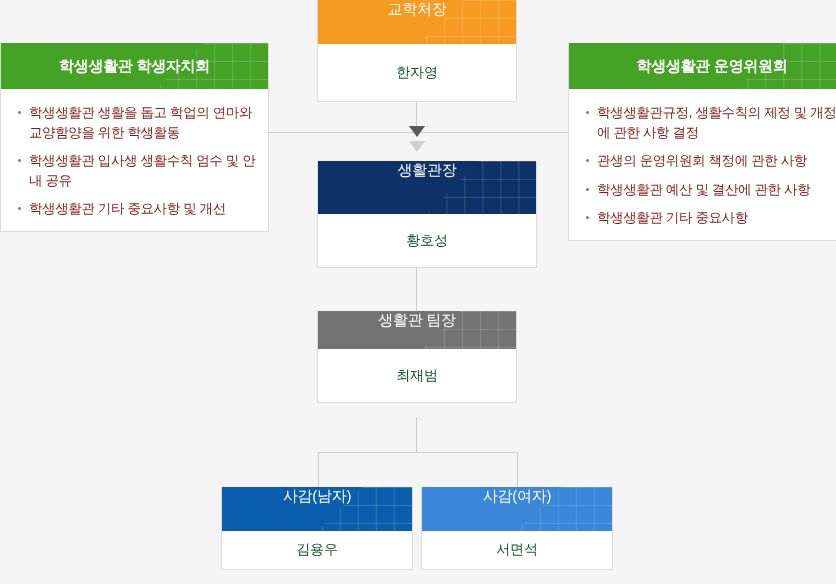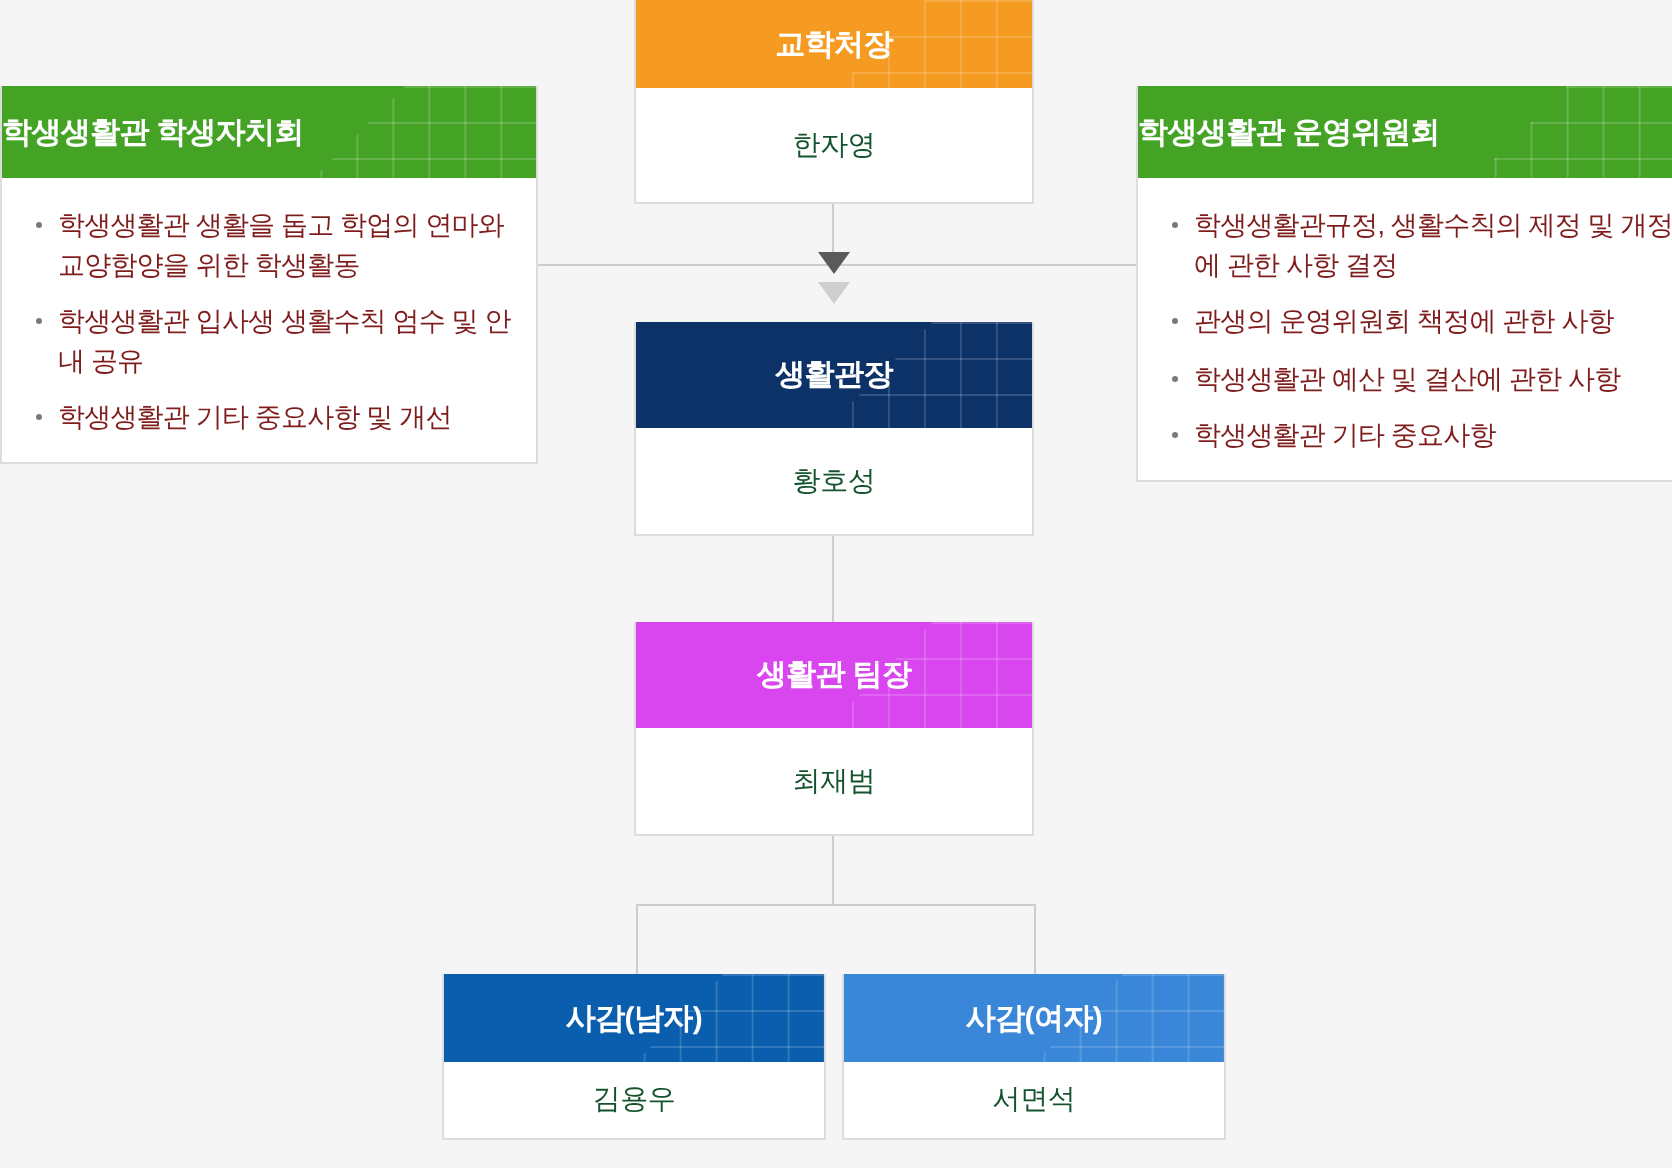--- a/index.html
+++ b/index.html
@@ -49,24 +49,23 @@
     background: #ffffff;
     border: 1px solid #dcdcdc;
     border-top: none;
   }
   .node-head {
     position: relative;
     box-sizing: border-box;
     width: 100%;
     color: #ffffff;
     font-size: 15px;
-    font-weight: bold;
+    font-weight: normal;
     letter-spacing: -0.3px;
     display: flex;
-    align-items: center;
     justify-content: center;
     overflow: hidden;
   }
   
   .node-head::after {
     content: "";
     position: absolute;
     right: 0;
     top: 0;
     bottom: 0;
@@ -104,20 +103,21 @@
   .panel-head {
     position: relative;
     box-sizing: border-box;
     height: 46px;
     color: #ffffff;
     font-size: 15px;
     font-weight: bold;
     letter-spacing: -0.3px;
     display: flex;
     align-items: center;
+    justify-content: center;
     overflow: hidden;
   }
   .panel-head::after {
     content: "";
     position: absolute;
     right: 0;
     top: 0;
     bottom: 0;
     width: 48%;
     pointer-events: none;
@@ -155,26 +155,26 @@
     height: 3px;
     background: #7a7a7a;
     border-radius: 50%;
   }
 
   
   #node-dean        { left: 317px; top: 0;    width: 200px; }
   #node-dean .node-head { height: 44px; background: #F59B21; }
   #node-dean .node-body { height: 57px; }
 
-  #node-director    { left: 317px; top: 161px; width: 200px; }
+  #node-director    { left: 317px; top: 161px; width: 220px; }
   #node-director .node-head { height: 53px; background: #0D3268; }
   #node-director .node-body { height: 53px; }
 
   #node-teamlead    { left: 317px; top: 311px; width: 200px; }
-  #node-teamlead .node-head { height: 53px; background: #d946ef; }
+  #node-teamlead .node-head { height: 38px; background: #737373; }
   #node-teamlead .node-body { height: 53px; }
 
   #node-male        { left: 221px; top: 487px; width: 192px; }
   #node-male .node-head { height: 44px; background: #0B5EAD; }
   #node-male .node-body { height: 38px; text-align: right; }
 
   #node-female      { left: 421px; top: 487px; width: 192px; }
   #node-female .node-head { height: 44px; background: #3A86D8; }
   #node-female .node-body { height: 38px; }
 

